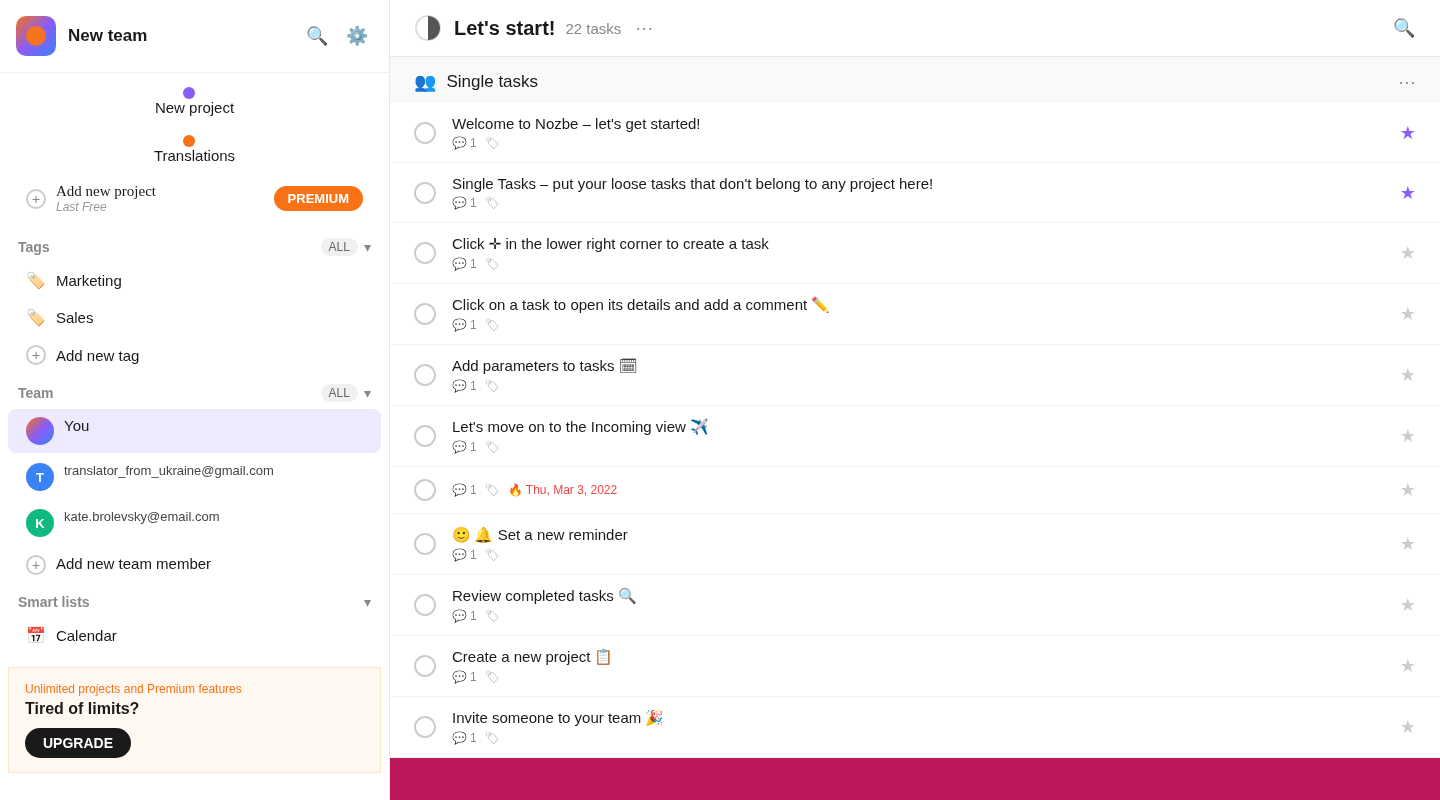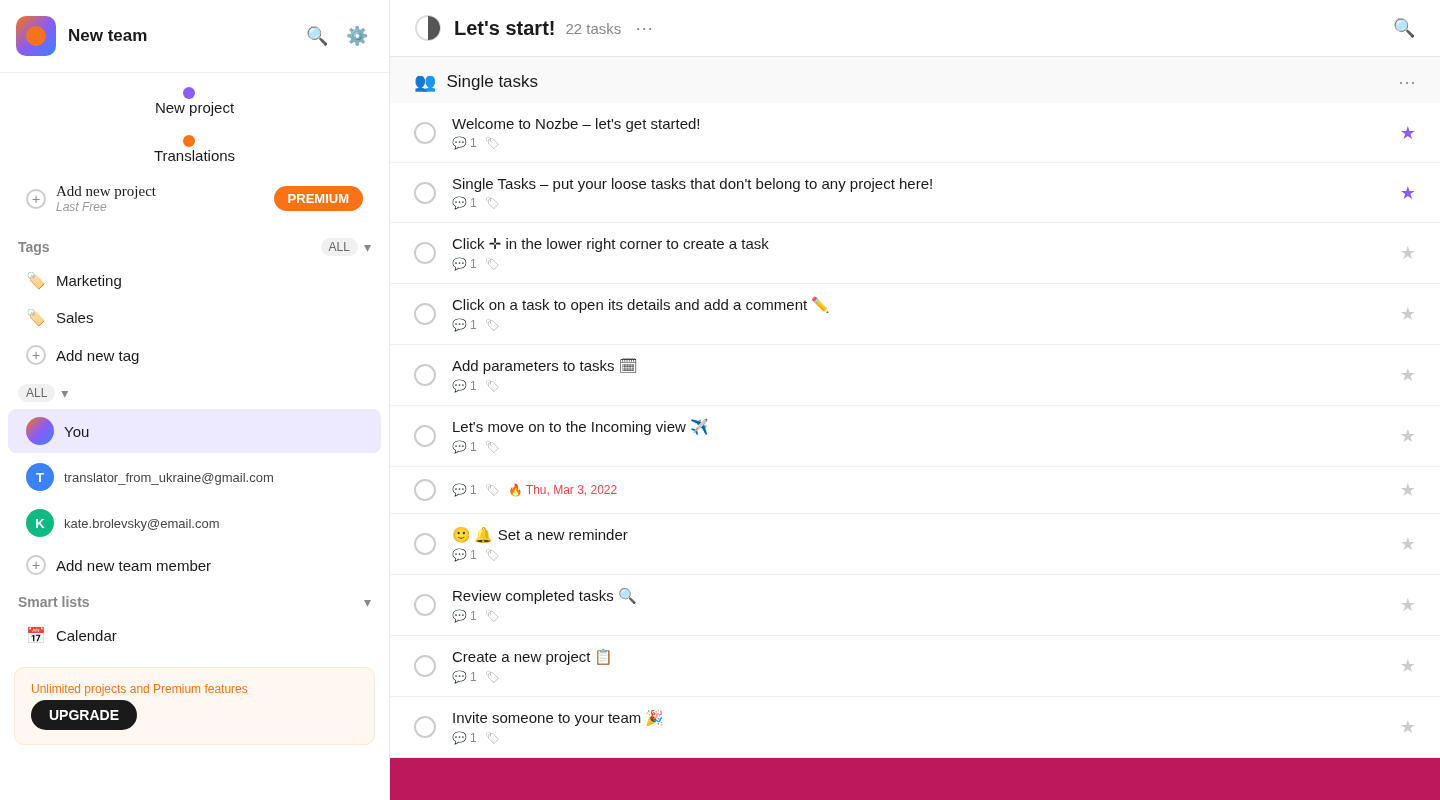--- a/index.html
+++ b/index.html
@@ -162,21 +162,21 @@
     }
 
     .tag-icon {
       margin-right: 10px;
       font-size: 16px;
     }
 
     
     .member-item {
       display: flex;
-      align-items: center;
+      align-items: flex-start;
       padding: 8px 18px;
       margin: 1px 8px;
       cursor: pointer;
       border-radius: 8px;
     }
     .member-item.active { background: #ede9fe; }
 
     .member-avatar {
       width: 28px;
       height: 28px;
@@ -202,24 +202,24 @@
       padding: 9px 18px;
       margin: 1px 8px;
       cursor: pointer;
       border-radius: 8px;
     }
 
     .smart-icon { margin-right: 10px; font-size: 16px; color: #555; }
 
     
     .upgrade-box {
-      margin: 12px 14px;
+      margin: 12px 8px;
       background: #fff8f0;
       border: 1px solid #fde8c8;
-      border-radius: 10px;
+      border-radius: 0;
       padding: 14px 16px;
     }
 
     .upgrade-subtitle { font-size: 12px; color: #f97316; margin-bottom: 4px; }
     .upgrade-title { font-size: 16px; font-weight: 700; color: #1a1a1a; margin-bottom: 10px; }
     .upgrade-btn {
       background: #1a1a1a;
       color: #fff;
       border: none;
       border-radius: 20px;
@@ -455,20 +455,21 @@
   <div class="tag-item">
     <span class="tag-icon">🏷️</span>
     <span class="item-label">Sales</span>
   </div>
   <div class="tag-item">
     <div class="add-icon">+</div>
     <span class="item-label">Add new tag</span>
   </div>
 
   <div class="section-header">
+    <span class="section-title">Team</span>
     <span class="all-badge">ALL</span>
     <span class="chevron">▾</span>
   </div>
 
   <div class="member-item active">
     <div class="member-avatar av-multi"></div>
     <span class="member-label">You</span>
   </div>
   <div class="member-item">
     <div class="member-avatar av-blue">T</div>
@@ -488,20 +489,21 @@
     <span class="chevron">▾</span>
   </div>
 
   <div class="smart-list-item">
     <span class="smart-icon">📅</span>
     <span class="item-label">Calendar</span>
   </div>
 
   <div class="upgrade-box">
     <div class="upgrade-subtitle">Unlimited projects and Premium features</div>
+    <div class="upgrade-title">Tired of limits?</div>
     <button class="upgrade-btn">UPGRADE</button>
   </div>
 
 </div>
 
 <div class="main">
 
   <div class="main-header">
     <svg class="half-circle-icon" viewBox="0 0 28 28">
       <circle cx="14" cy="14" r="12" fill="none" stroke="#ddd" stroke-width="2"></circle>

